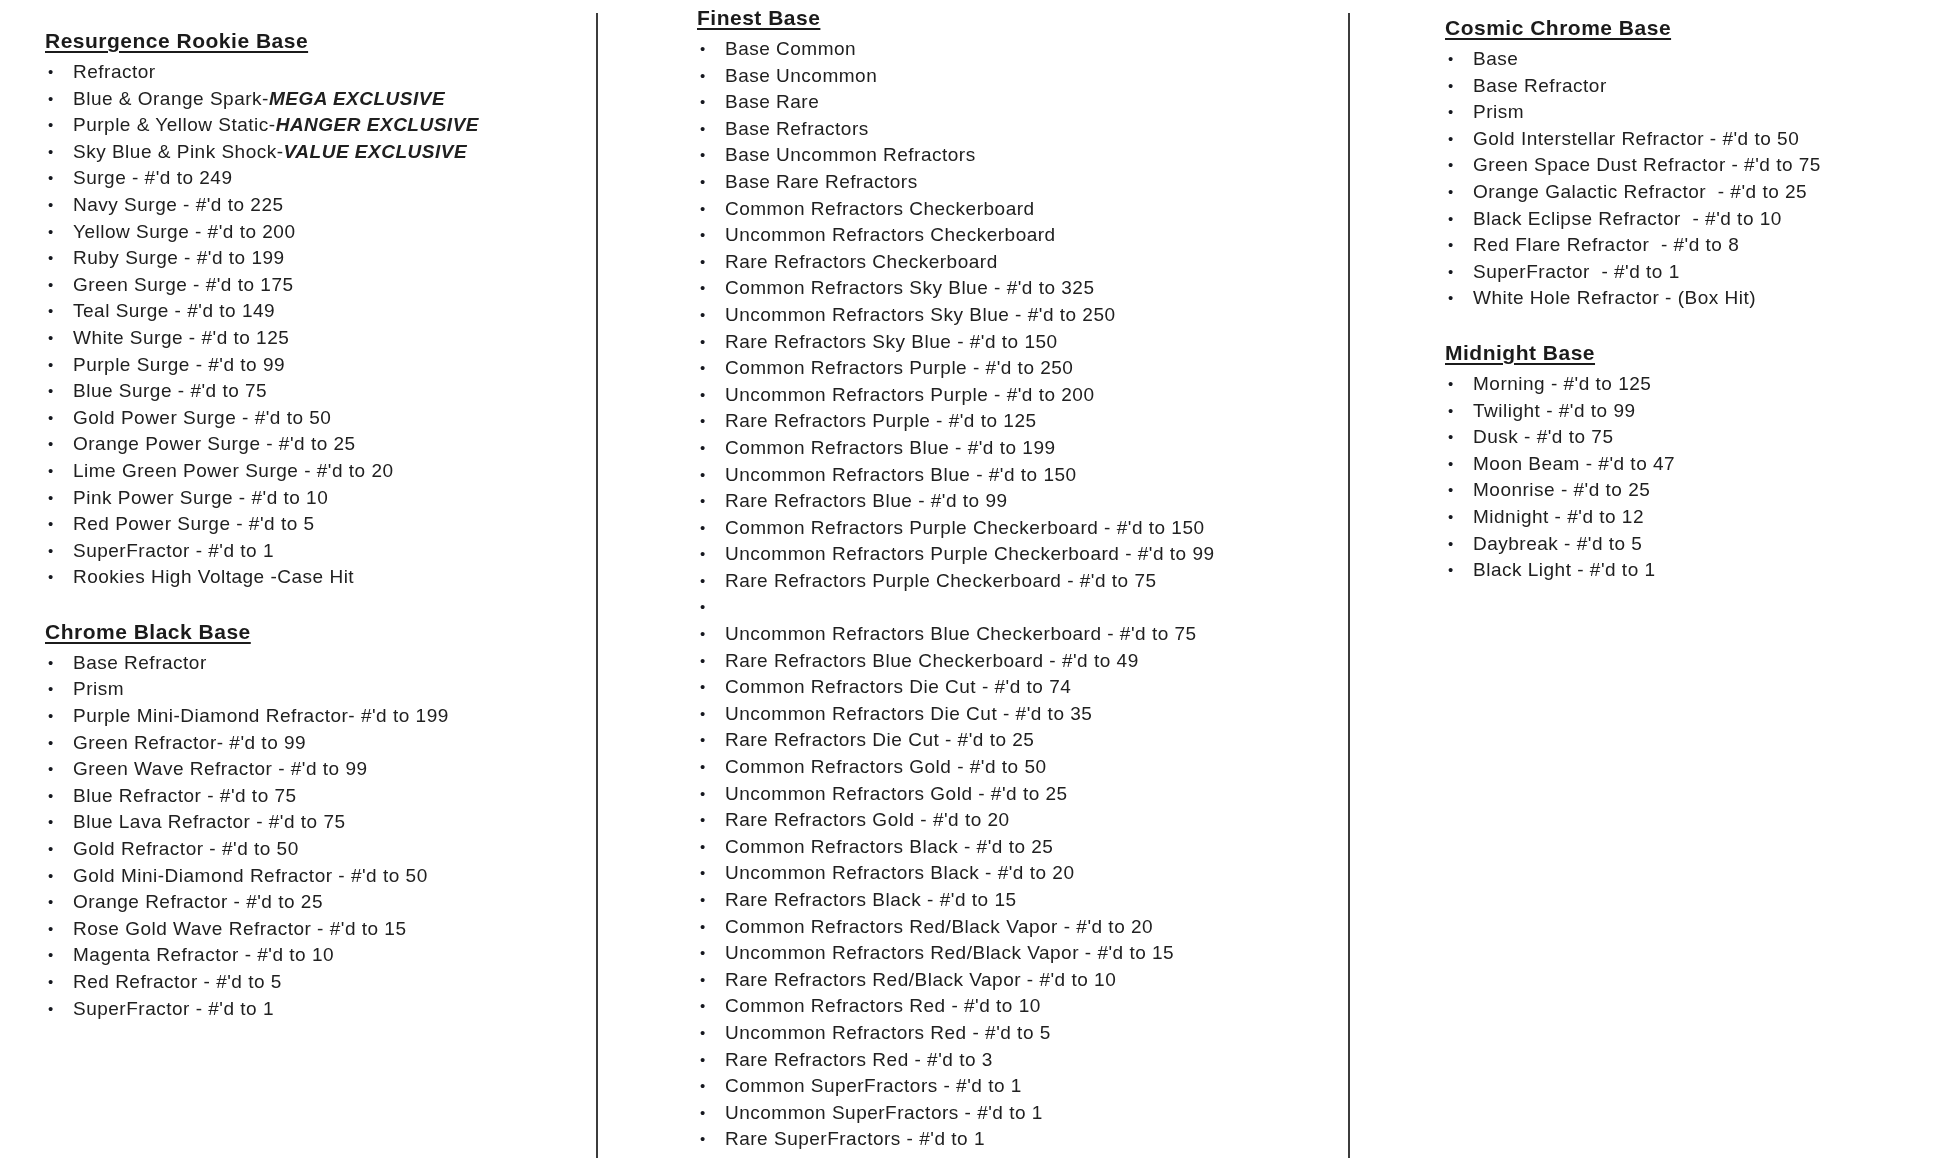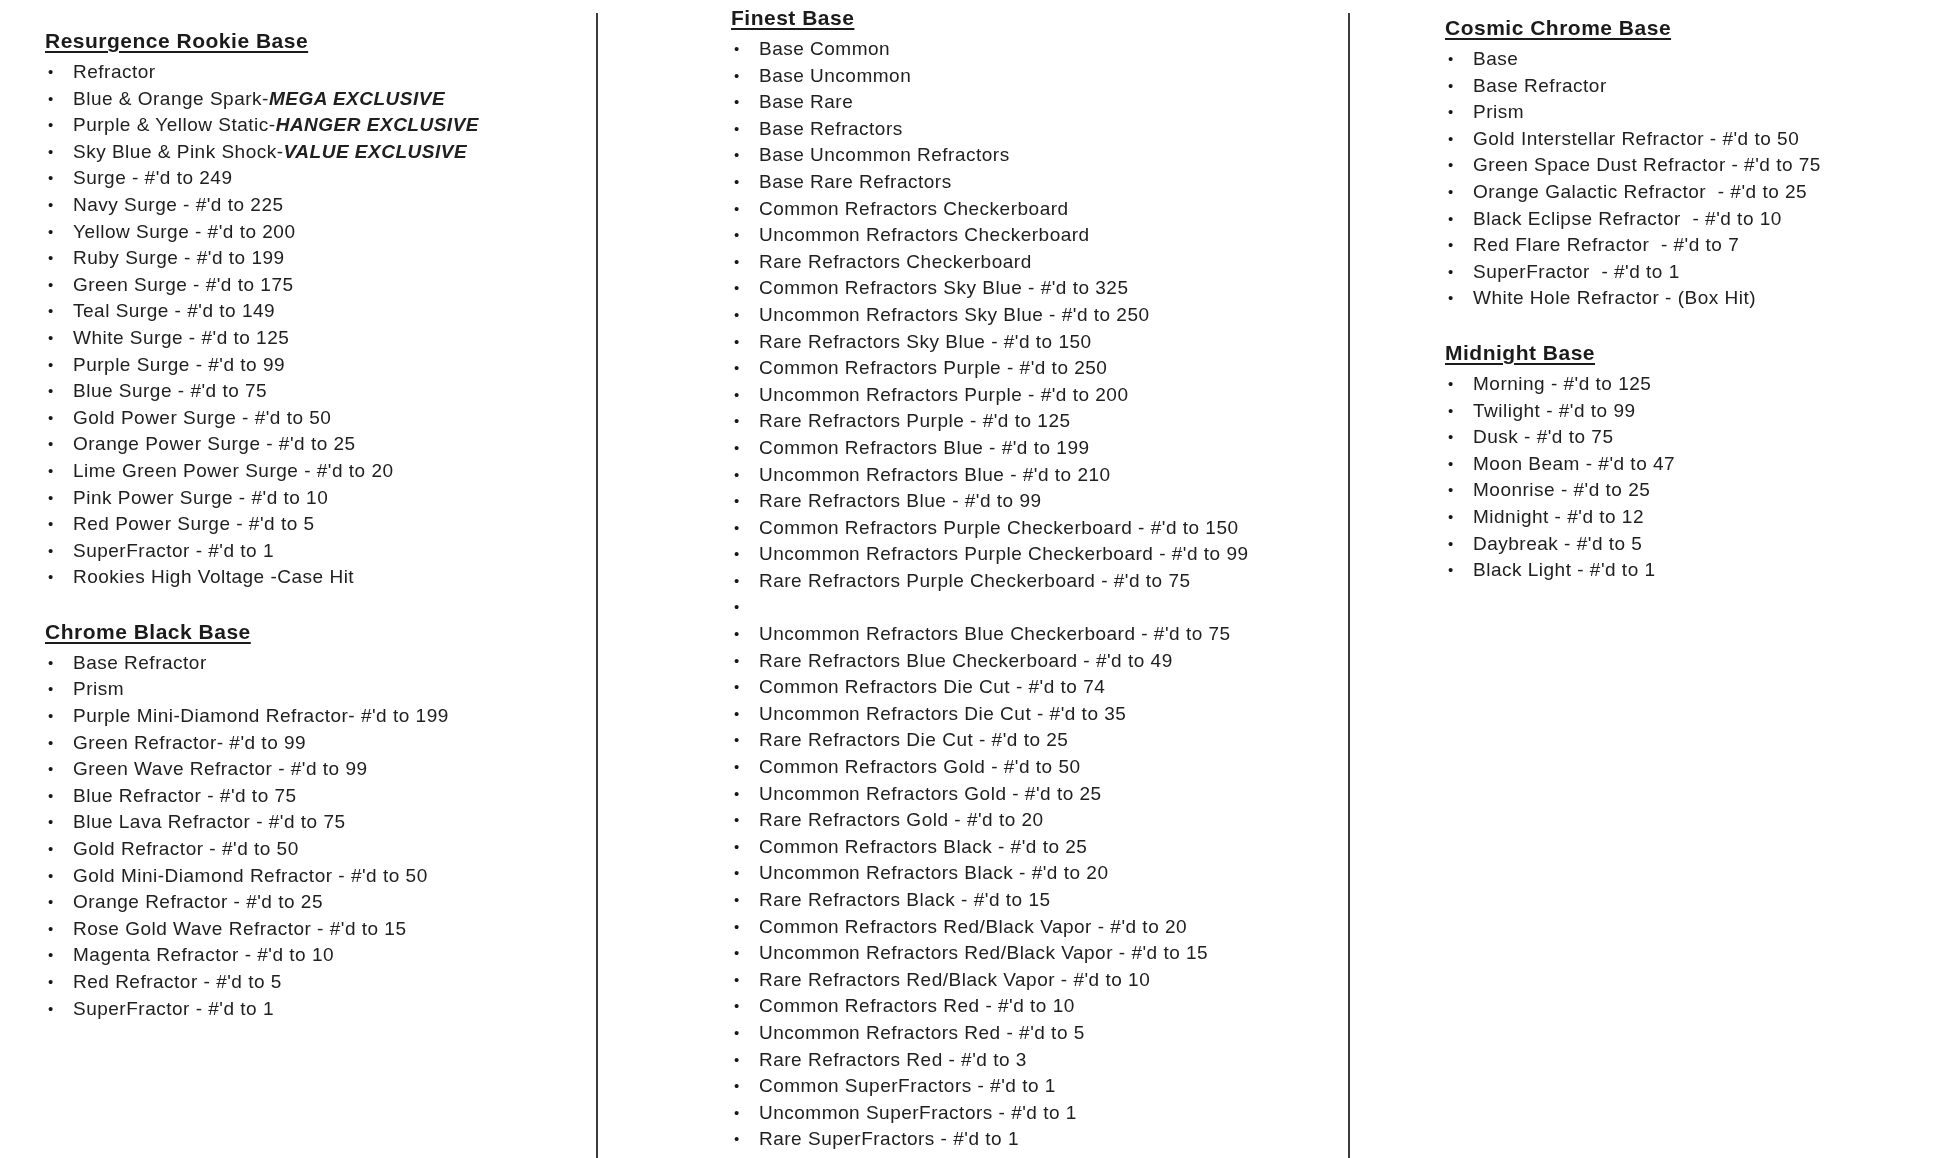--- a/index.html
+++ b/index.html
@@ -16,21 +16,21 @@
     color: #202020;
   }
   .page {
     position: absolute;
     inset: 0;
   }
   .col {
     position: absolute;
   }
   #col-0 { left: 45px;   top: 26px; width: 545px;  }
-  #col-1 { left: 731px;  top: 3px;  width: 645px;  }
+  #col-1 { left: 697px;  top: 3px;  width: 645px;  }
   #col-2 { left: 1445px; top: 13px; width: 530px;  }
 
   .divider {
     position: absolute;
     top: 13px;
     width: 2px;
     height: 1145px;
     background: #3c3c3c;
   }
   #div-0 { left: 596px;  }
@@ -298,21 +298,21 @@
           <li class="item">
             <span class="bullet">•</span>
             <span class="txt">Rare Refractors Purple - #'d to 125</span>
           </li>
           <li class="item">
             <span class="bullet">•</span>
             <span class="txt">Common Refractors Blue - #'d to 199</span>
           </li>
           <li class="item">
             <span class="bullet">•</span>
-            <span class="txt">Uncommon Refractors Blue - #'d to 210</span>
+            <span class="txt">Uncommon Refractors Blue - #'d to 150</span>
           </li>
           <li class="item">
             <span class="bullet">•</span>
             <span class="txt">Rare Refractors Blue - #'d to 99</span>
           </li>
           <li class="item">
             <span class="bullet">•</span>
             <span class="txt">Common Refractors Purple Checkerboard - #'d to 150</span>
           </li>
           <li class="item">
@@ -437,21 +437,21 @@
           <li class="item">
             <span class="bullet">•</span>
             <span class="txt">Orange Galactic Refractor  - #'d to 25</span>
           </li>
           <li class="item">
             <span class="bullet">•</span>
             <span class="txt">Black Eclipse Refractor  - #'d to 10</span>
           </li>
           <li class="item">
             <span class="bullet">•</span>
-            <span class="txt">Red Flare Refractor  - #'d to 7</span>
+            <span class="txt">Red Flare Refractor  - #'d to 8</span>
           </li>
           <li class="item">
             <span class="bullet">•</span>
             <span class="txt">SuperFractor  - #'d to 1</span>
           </li>
           <li class="item">
             <span class="bullet">•</span>
             <span class="txt">White Hole Refractor - (Box Hit)</span>
           </li>
         </ul>

